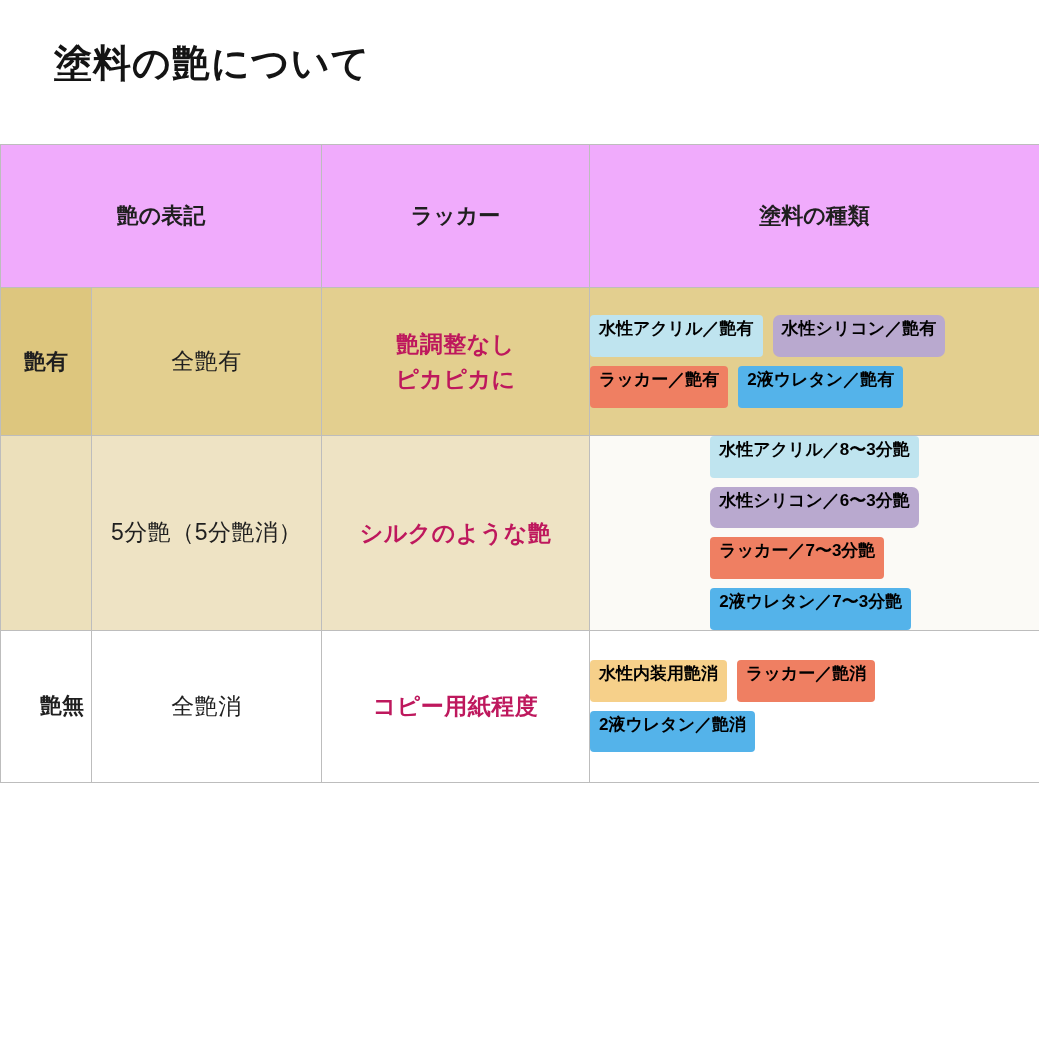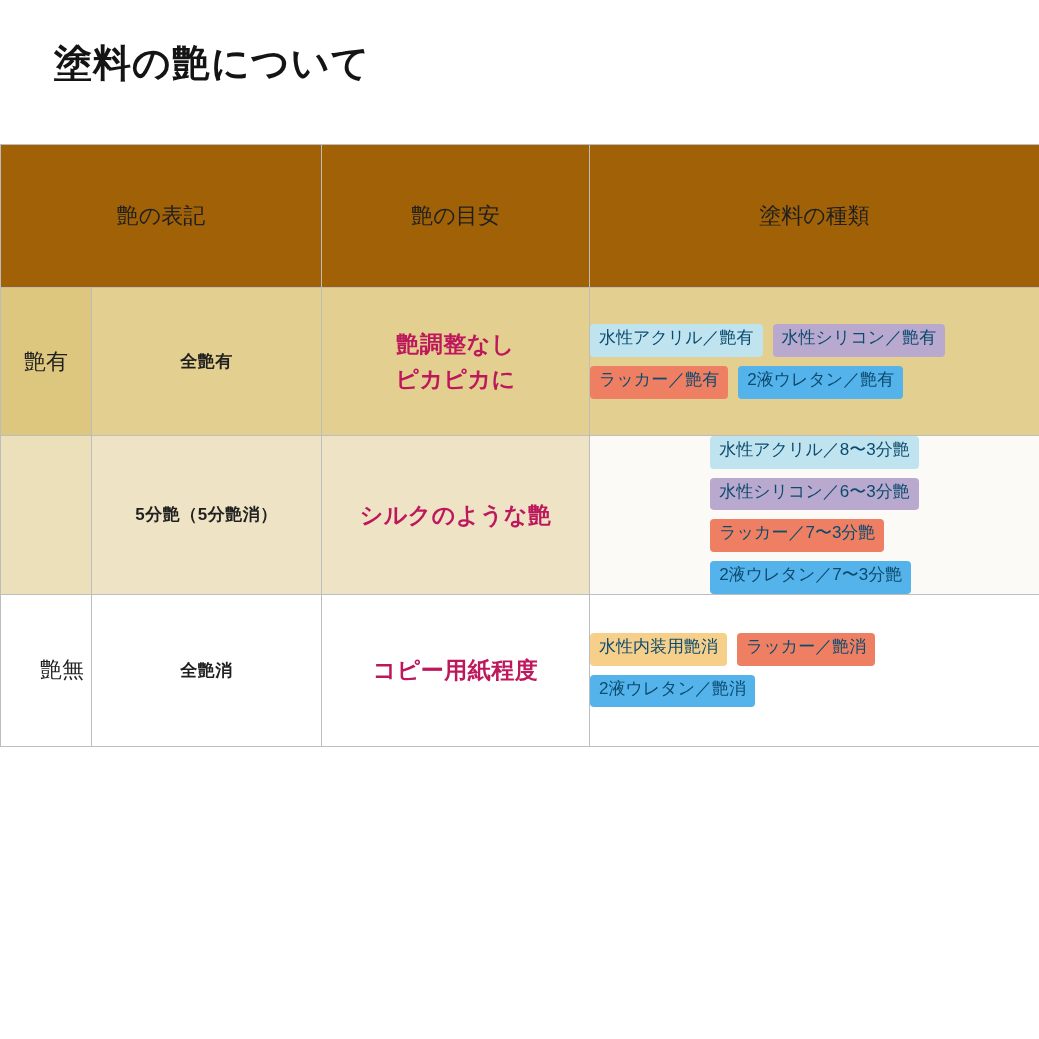--- a/index.html
+++ b/index.html
@@ -50,37 +50,37 @@
     text-align: center;
   }
 
   
   col.c-group { width: 91px; }
   col.c-label { width: 230px; }
   col.c-guide { width: 268px; }
   col.c-types { width: 450px; }
 
   thead th {
-    background: #a16207;
+    background: #f0abfc;
     height: 142px;
     font-size: 22px;
-    font-weight: normal;
+    font-weight: bold;
     color: #1f1f1f;
     margin-top: 9px;
   }
 
   .group-cell {
     font-size: 22px;
+    font-weight: bold;
+    color: #1f1f1f;
+  }
+
+  .label-cell {
+    font-size: 23px;
     font-weight: normal;
-    color: #1f1f1f;
-  }
-
-  .label-cell {
-    font-size: 17px;
-    font-weight: bold;
     color: #1f1f1f;
     letter-spacing: 0.5px;
   }
 
   .guide-cell {
     font-size: 23px;
     font-weight: bold;
     color: #be185d;
     line-height: 1.5;
     letter-spacing: 0.5px;
@@ -118,30 +118,30 @@
   .tag-wrap {
     display: flex;
     flex-wrap: wrap;
     gap: 9px 10px;
     align-content: center;
   }
   .tag-wrap.stack { flex-direction: column; align-items: flex-start; gap: 9px; }
 
   .tag {
     display: inline-block;
-    padding: 5px 9px 9px 9px;
+    padding: 5px 9px 18px 9px;
     border-radius: 4px;
     font-size: 17px;
-    font-weight: normal;
-    color: #0c4a6e;
+    font-weight: bold;
+    color: #000000;
     white-space: nowrap;
     line-height: 1.1;
   }
   .tag-acrylic  { background: #bfe4ef; }
-  .tag-silicon  { background: #b9a9cf; }
+  .tag-silicon  { background: #b9a9cf; border-radius: 7px; }
   .tag-lacquer  { background: #ef7f62; }
   .tag-urethane { background: #54b3ea; }
   .tag-interior { background: #f6d08a; }
 </style>
 </head>
 <body>
 
 <div class="page">
 
   <div class="page-title">塗料の艶について</div>
@@ -149,21 +149,21 @@
   <table class="gloss-table">
     <colgroup>
       <col class="c-group">
       <col class="c-label">
       <col class="c-guide">
       <col class="c-types">
     </colgroup>
     <thead>
       <tr>
         <th colspan="2">艶の表記</th>
-        <th>艶の目安</th>
+        <th>ラッカー</th>
         <th>塗料の種類</th>
       </tr>
     </thead>
     <tbody>
 
       <tr class="row-gloss h-gloss">
         <td class="group-cell">艶有</td>
         <td class="label-cell">全艶有</td>
         <td class="guide-cell">
           <div>艶調整なし</div>

